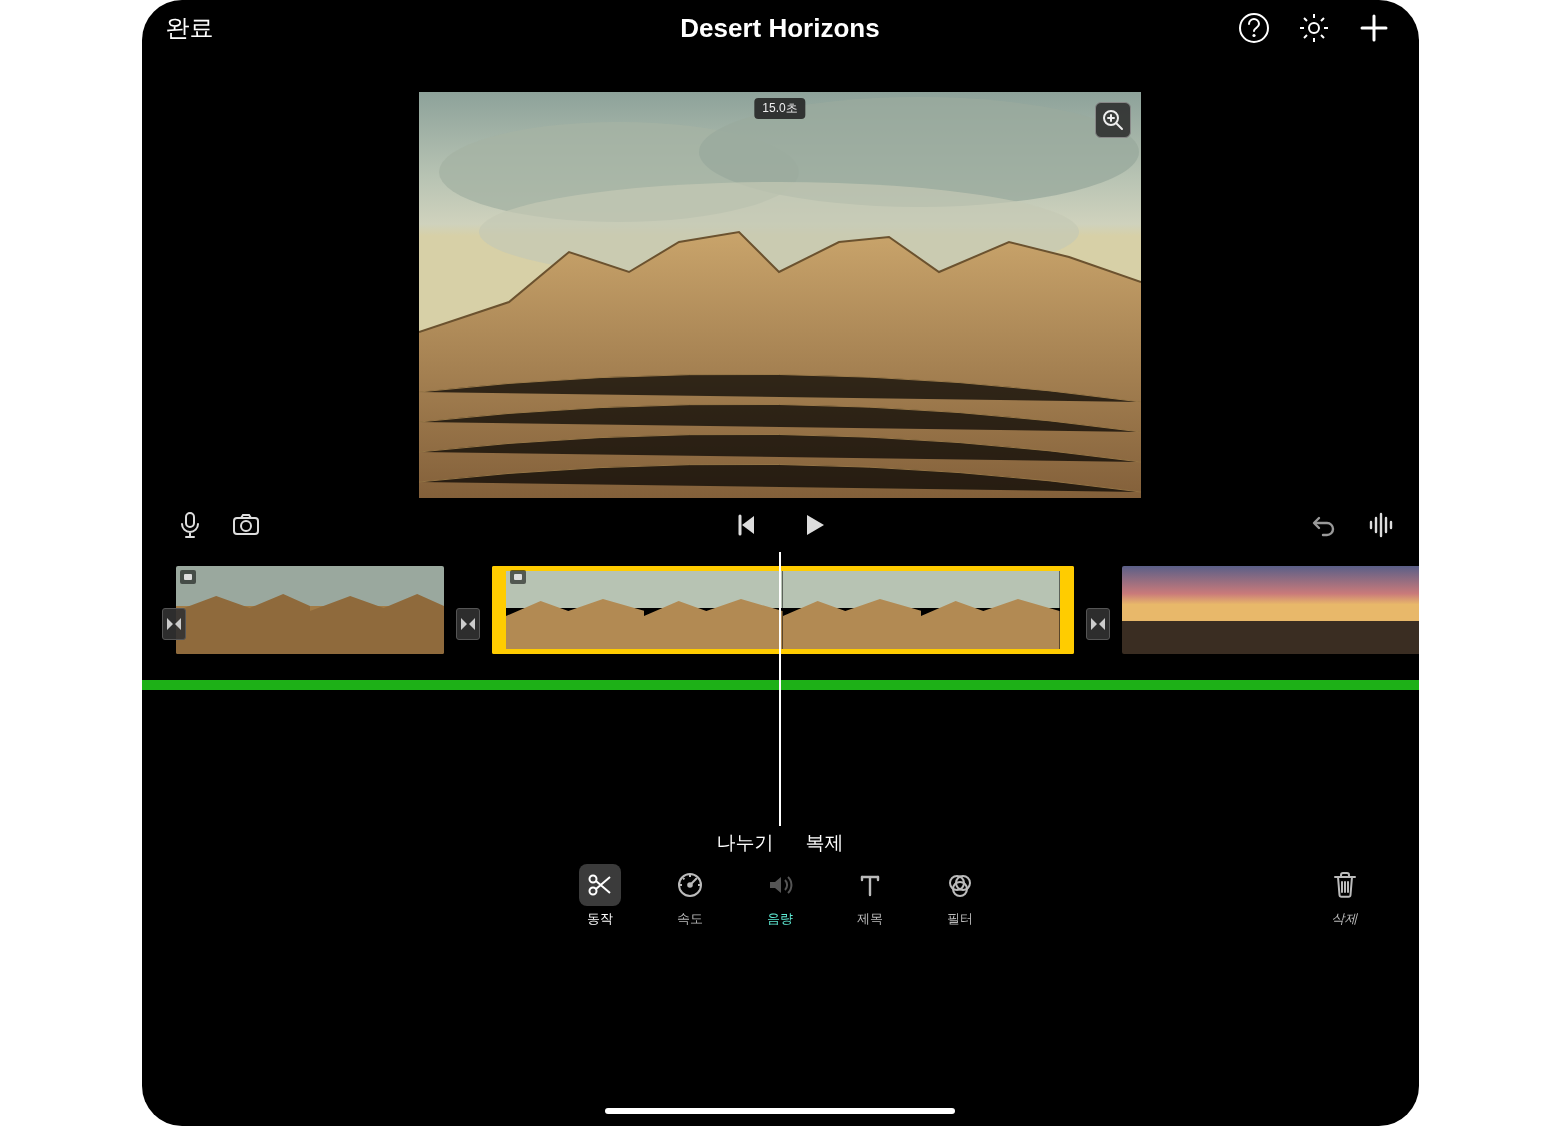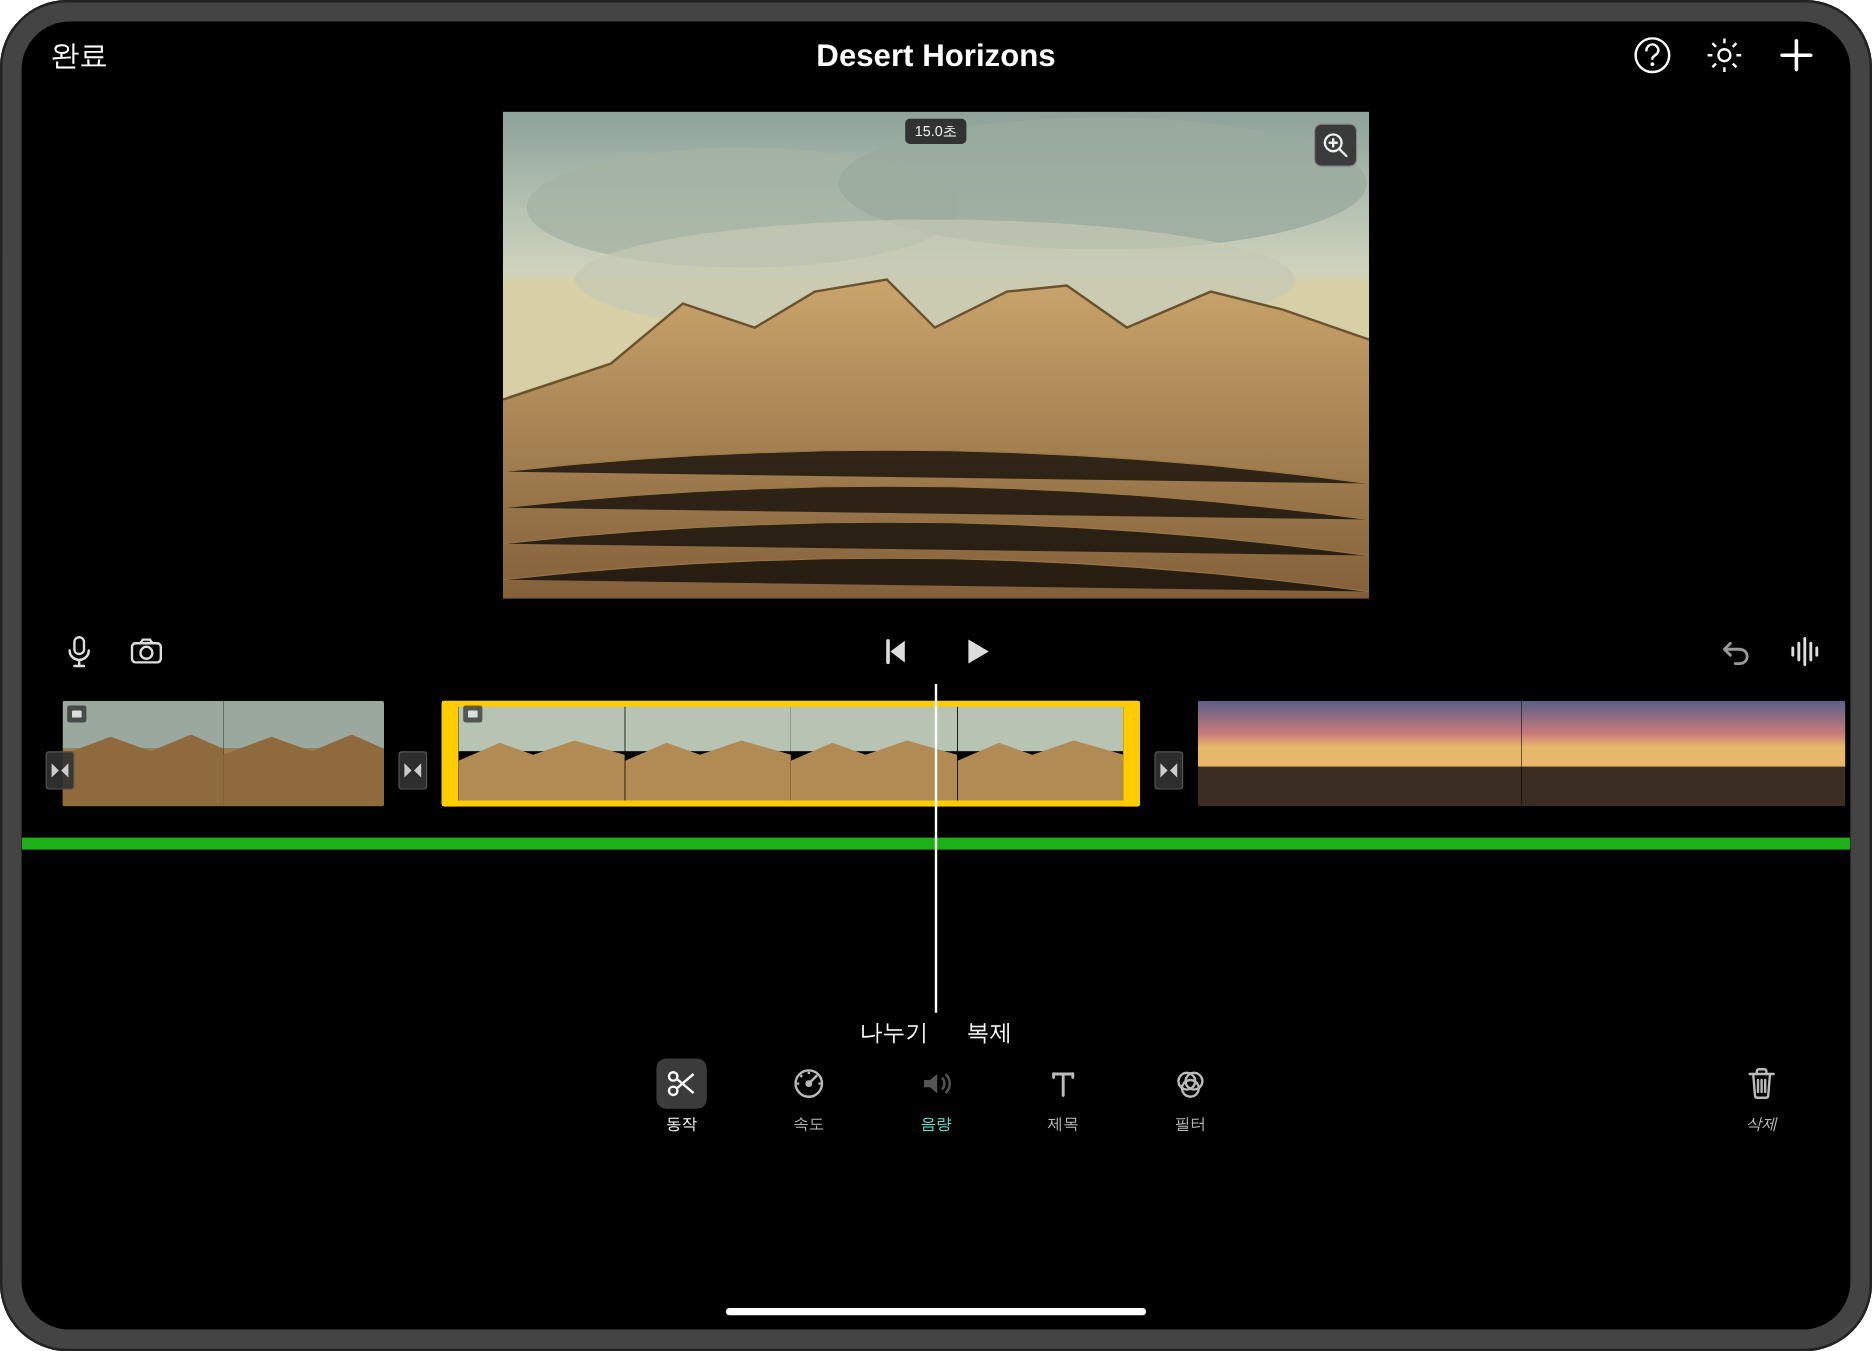--- a/index.html
+++ b/index.html
@@ -5,25 +5,24 @@
   * { margin: 0; padding: 0; box-sizing: border-box; }
   body {
     background: #fff;
     font-family: -apple-system, "Helvetica Neue", Arial, sans-serif;
     display: flex;
     justify-content: center;
     align-items: flex-start;
     padding: 0;
   }
   .device {
-    width: 1560px;
+    width: 1277px;
     height: 1126px;
     background: #444;
     border-radius: 56px;
-    padding: 18px;
     position: relative;
     box-shadow: inset 0 0 0 2px #222;
   }
   .screen {
     width: 100%;
     height: 100%;
     background: #000;
     border-radius: 40px;
     overflow: hidden;
     position: relative;
@@ -66,21 +65,21 @@
     display: flex; align-items: center; justify-content: center;
     color: #fff;
   }
   .icon-btn svg { width: 100%; height: 100%; }
 
   
   .preview-area {
     height: 442px;
     display: flex;
     justify-content: center;
-    align-items: center;
+    align-items: flex-end;
     position: relative;
   }
   .preview-frame {
     width: 722px;
     height: 406px;
     background: #222;
     position: relative;
     overflow: hidden;
     margin-top: 2px;
   }
@@ -209,21 +208,21 @@
     font-size: 19px;
     font-weight: 500;
     height: 34px;
     align-items: center;
   }
 
   .tools-row {
     display: flex;
     align-items: flex-start;
     justify-content: center;
-    gap: 54px;
+    gap: 38px;
     height: 86px;
     position: relative;
     padding-top: 4px;
   }
   .tool {
     width: 52px;
     display: flex;
     flex-direction: column;
     align-items: center;
     color: #bbb;

